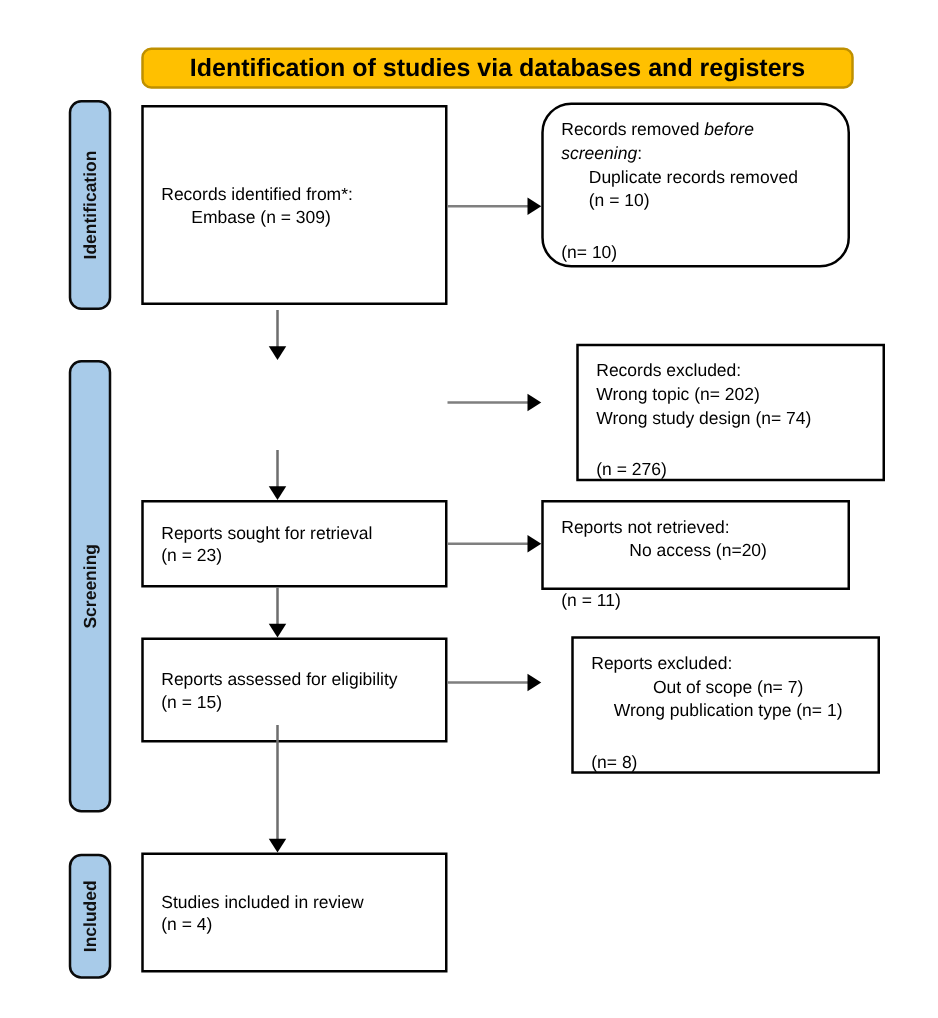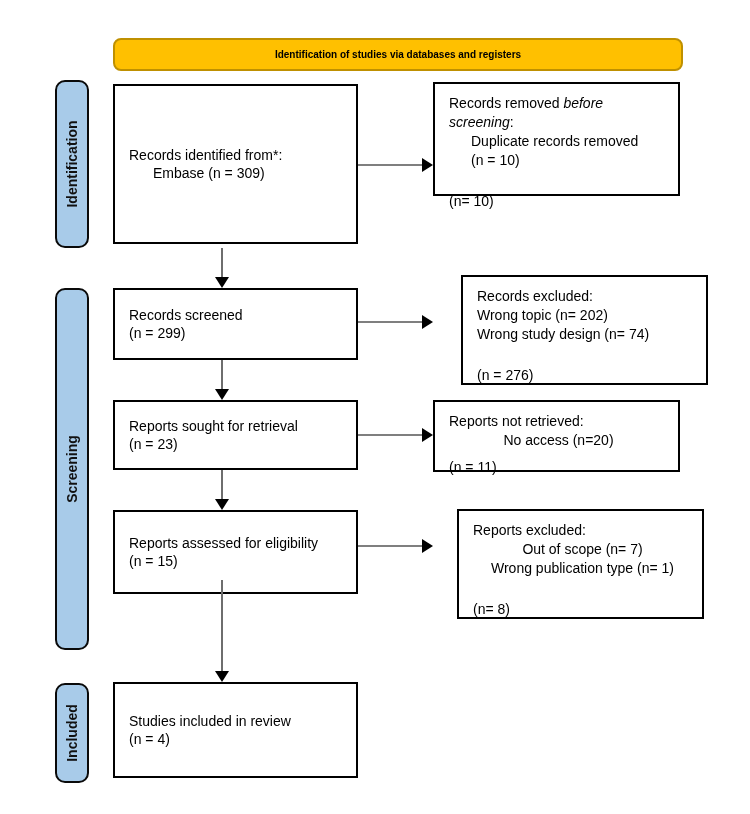--- a/index.html
+++ b/index.html
@@ -20,21 +20,21 @@
   
   .banner {
     position: absolute;
     left: 113px; top: 38px;
     width: 570px; height: 33px;
     background: #FFC000;
     border: 2px solid #BF9000;
     border-radius: 8px;
     display: flex; align-items: center; justify-content: center;
     font-weight: bold;
-    font-size: 10px;
+    font-size: 20px;
   }
 
   
   .stage {
     position: absolute;
     left: 55px; width: 34px;
     background: #A8CBE9;
     border: 2px solid #0a0a0a;
     border-radius: 10px;
     display: flex; align-items: center; justify-content: center;
@@ -59,21 +59,21 @@
   .mbox { left: 113px; width: 245px; padding: 6px 10px 6px 14px;
           display: flex; flex-direction: column; justify-content: center; }
   .mbox-1 { top: 84px;  height: 160px; }
   .mbox-2 { top: 288px; height: 72px; }
   .mbox-3 { top: 400px; height: 70px; }
   .mbox-4 { top: 510px; height: 84px; }
   .mbox-5 { top: 682px; height: 96px; }
   .indent { padding-left: 24px; }
 
   .sbox { left: 433px; width: 247px; padding: 10px 10px 8px 14px; }
-  .sbox-1 { top: 82px;  height: 114px; }
+  .sbox-1 { top: 82px;  height: 132px; border-radius: 24px; }
   .sbox-2 { top: 275px; height: 110px; margin-left: 28px; }
   .sbox-3 { top: 400px; height: 72px;  }
   .sbox-4 { top: 509px; height: 110px; margin-left: 24px; }
   .sbox .line { line-height: 19px; }
   .item-indent { padding-left: 22px; }
   .item-center { text-align: center; }
   .total { margin-top: 22px; }
   .italic { font-style: italic; }
 
   
@@ -134,24 +134,20 @@
   </div>
   <div class="stage stage-included">
     <span class="stage-text">Included</span>
   </div>
 
   <div class="box mbox mbox-1">
     <div class="line">Records identified from*:</div>
     <div class="line indent">Embase (n = 309)</div>
   </div>
 
-  <div class="box mbox mbox-2">
-    <div class="line">Records screened</div>
-    <div class="line">(n = 299)</div>
-  </div>
 
   <div class="box mbox mbox-3">
     <div class="line">Reports sought for retrieval</div>
     <div class="line">(n = 23)</div>
   </div>
 
   <div class="box mbox mbox-4">
     <div class="line">Reports assessed for eligibility</div>
     <div class="line">(n = 15)</div>
   </div>
@@ -171,21 +167,21 @@
   <div class="box sbox sbox-2">
     <div class="line">Records excluded:</div>
     <div class="line">Wrong topic (n= 202)</div>
     <div class="line">Wrong study design (n= 74)</div>
     <div class="line total">(n = 276)</div>
   </div>
 
   <div class="box sbox sbox-3">
     <div class="line">Reports not retrieved:</div>
     <div class="line item-center">No access (n=20)</div>
-    <div class="line total" style="margin-top:8px;">(n = 11)</div>
+    <div class="line total" style="margin-top:21px;">(n = 11)</div>
   </div>
 
   <div class="box sbox sbox-4">
     <div class="line">Reports excluded:</div>
     <div class="line item-center">Out of scope (n= 7)</div>
     <div class="line item-center">Wrong publication type (n= 1)</div>
     <div class="line total">(n= 8)</div>
   </div>
 
   <div class="vline v1"></div>

